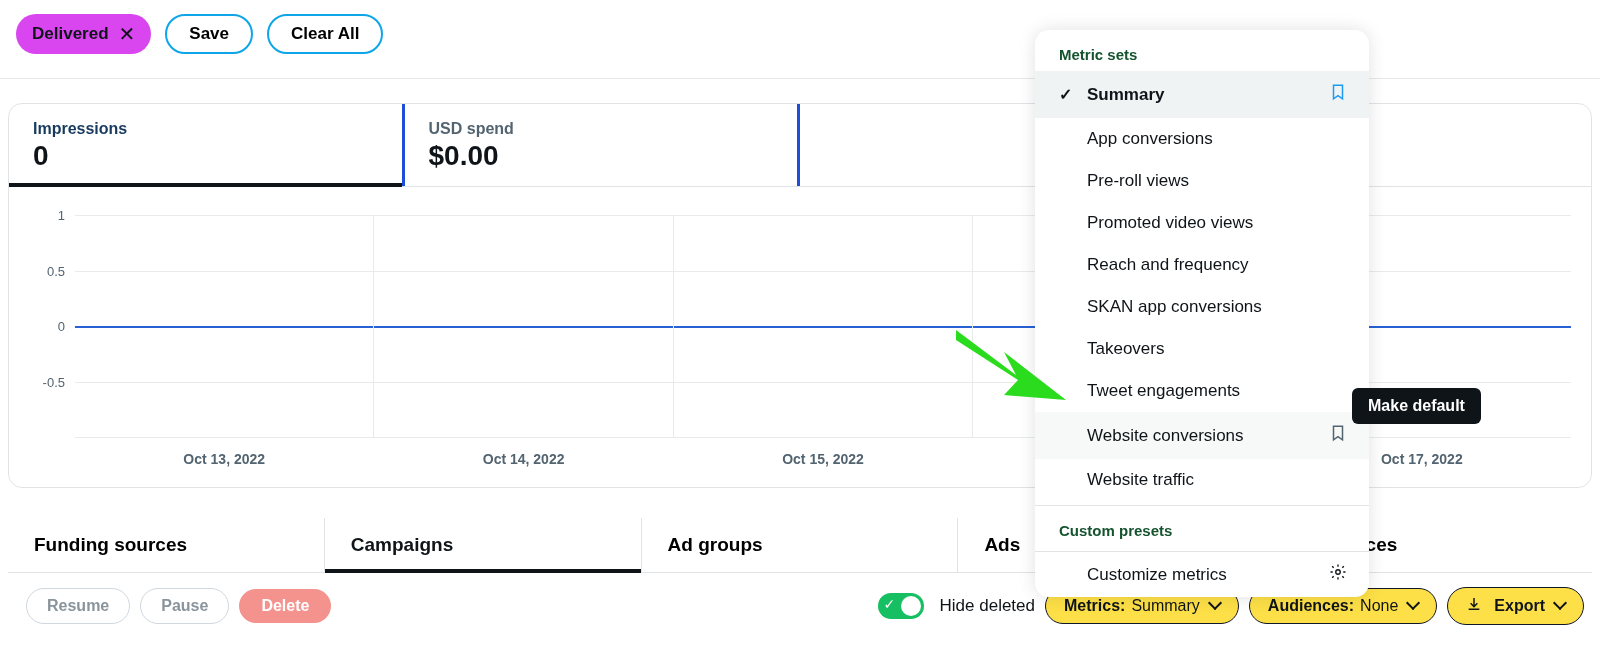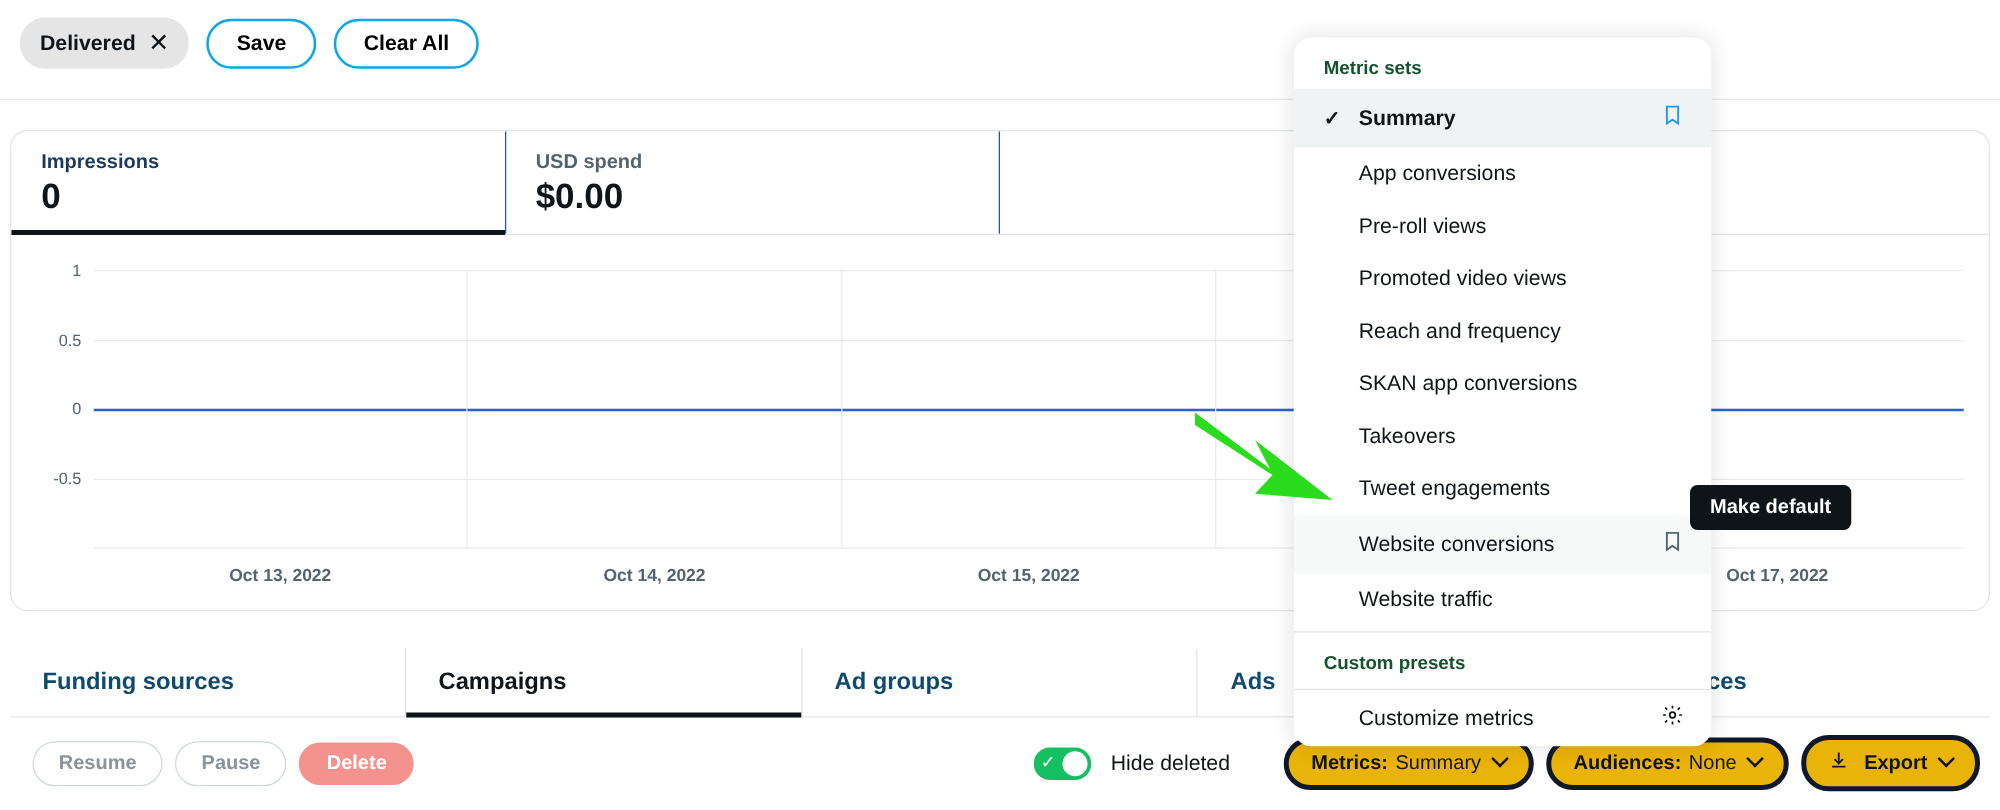--- a/index.html
+++ b/index.html
@@ -8,72 +8,72 @@
     background: #fff;
     width: 1600px;
     height: 648px;
     position: relative;
     overflow: hidden;
     color: #0f1419;
   }
   .top-bar { display:flex; align-items:center; gap:14px; padding:14px 16px 24px 16px; }
   .chip {
     display:flex; align-items:center; gap:10px;
-    background:#e5e5e5; border-radius:20px; padding:8px 16px;
+    background:#d946ef; border-radius:20px; padding:8px 16px;
     font-weight:700; font-size:17px;
   }
   .chip .x { font-weight:400; font-size:20px; }
   .btn-pill {
     border:2px solid #0ea5e9; border-radius:22px; padding:8px 22px;
     background:#fff; font-weight:700; font-size:17px;
   }
   .divider-h { height:1px; background:#e8e8e8; width:100%; }
 
   .card {
     margin: 24px 8px 0 8px; border:1px solid #e1e4e6; border-radius:14px;
     overflow:hidden;
   }
   .metric-row { display:flex; border-bottom:1px solid #e1e4e6; }
   .metric-cell {
     flex:0 0 25%; padding:16px 24px 14px 24px;
-    border-right:1px solid #1d4ed8; position:relative;
+    border-right:3px solid #1d4ed8; position:relative;
   }
   .metric-cell:last-child{border-right:none;}
   .metric-label { font-size:16px; font-weight:700; color:#536471; }
   .metric-label.selected { color:#173a5e; }
   .metric-value { font-size:28px; font-weight:800; margin-top:2px; }
   .metric-cell.selected::after{
     content:''; position:absolute; left:0; right:0; bottom:-1px; height:4px; background:#0f1419;
   }
 
   .chart-wrap { position:relative; height:300px; padding:10px 20px 0 56px; }
   .ygrid { position:absolute; left:30px; right:20px; top:28px; bottom:50px; }
   .gline { position:absolute; left:36px; right:0; border-top:1px solid #e9eaec; }
   .ylab { position:absolute; left:-8px; transform:translateY(-50%); font-size:13px; color:#536471; width:34px; text-align:right;}
   .dataline { position:absolute; left:36px; right:0; top:50%; border-top:2px solid #2861d6; }
   .vgrid { position:absolute; left:66px; right:20px; top:28px; bottom:50px; display:flex; }
   .vcell { flex:1; border-right:1px solid #e9eaec; position:relative;}
   .vcell:last-child { border-right:none; }
   .xlab { position:absolute; bottom:-30px; left:50%; transform:translateX(-50%); font-size:14px; color:#536471; font-weight:600; white-space:nowrap; }
 
   .tabs { display:flex; margin:30px 8px 0 8px; border-bottom:1px solid #e1e4e6; }
-  .tab { flex:0 0 20%; padding:16px 26px; font-size:19px; font-weight:700; color:#0c4a6e; border-right:1px solid #e1e4e6; position:relative;}
+  .tab { flex:0 0 20%; padding:16px 26px; font-size:19px; font-weight:700; color:#000000; border-right:1px solid #e1e4e6; position:relative;}
   .tab:last-child{border-right:none;}
   .tab.active { color:#0f1419; }
   .tab.active::after{ content:''; position:absolute; left:0; right:0; bottom:-1px; height:4px; background:#0f1419; }
 
   .bottom-bar { display:flex; align-items:center; padding:14px 16px 0 26px; gap:10px; }
   .btn-outline { border:1px solid #d0d7de; border-radius:22px; padding:8px 20px; background:#fff; font-weight:700; font-size:16px; color:#8a949c;}
   .btn-del { border:none; border-radius:22px; padding:8px 22px; background:#f4938e; color:#fff; font-weight:700; font-size:16px;}
   .spacer{flex:1;}
   .toggle { width:46px; height:26px; border-radius:20px; background:#17bf63; position:relative; display:inline-block; margin-right:6px; vertical-align:middle;}
   .toggle::after{content:'';position:absolute;right:3px;top:3px;width:20px;height:20px;border-radius:50%;background:#fff;}
   .toggle-check{position:absolute;left:6px;top:3px;color:#fff;font-size:14px;}
-  .hide-del{font-size:17px;font-weight:500;margin-right:33px;}
-  .sel-pill{border:4px solid #0f172a;border-radius:22px;padding:8px 18px;background:#eab308;font-weight:700;font-size:16px;display:flex;align-items:center;gap:6px;}
+  .hide-del{font-size:17px;font-weight:500;margin-right:0;}
+  .sel-pill{border:1px solid #0f172a;border-radius:22px;padding:8px 18px;background:#fde047;font-weight:700;font-size:16px;display:flex;align-items:center;gap:6px;}
   .sel-pill .val{font-weight:500;}
   .chev::after{content:'';display:inline-block;width:8px;height:8px;border-right:2px solid #0f1419;border-bottom:2px solid #0f1419;transform:rotate(45deg);margin-bottom:3px;margin-left:4px;}
 
   
   .dropdown {
     position:absolute; top:30px; left:1035px; width:334px;
     background:#fff; border-radius:14px; box-shadow:0 0 18px rgba(0,0,0,.12);
     z-index:10; overflow:hidden;
   }
   .dd-title { font-size:15px; color:#14532d; padding:16px 24px 8px 24px; font-weight:600; }

